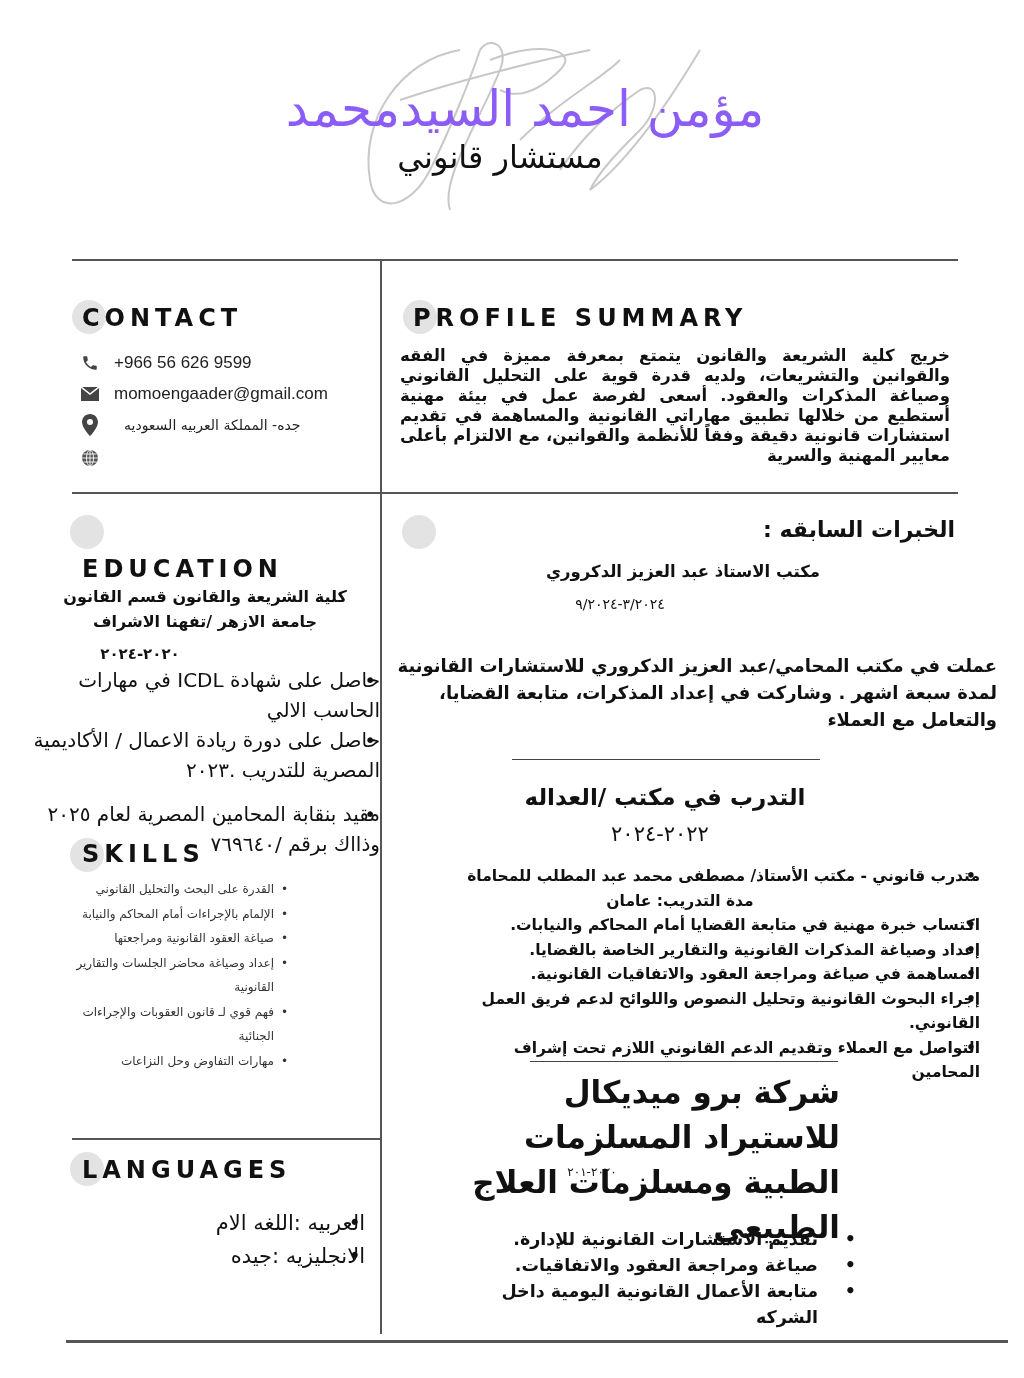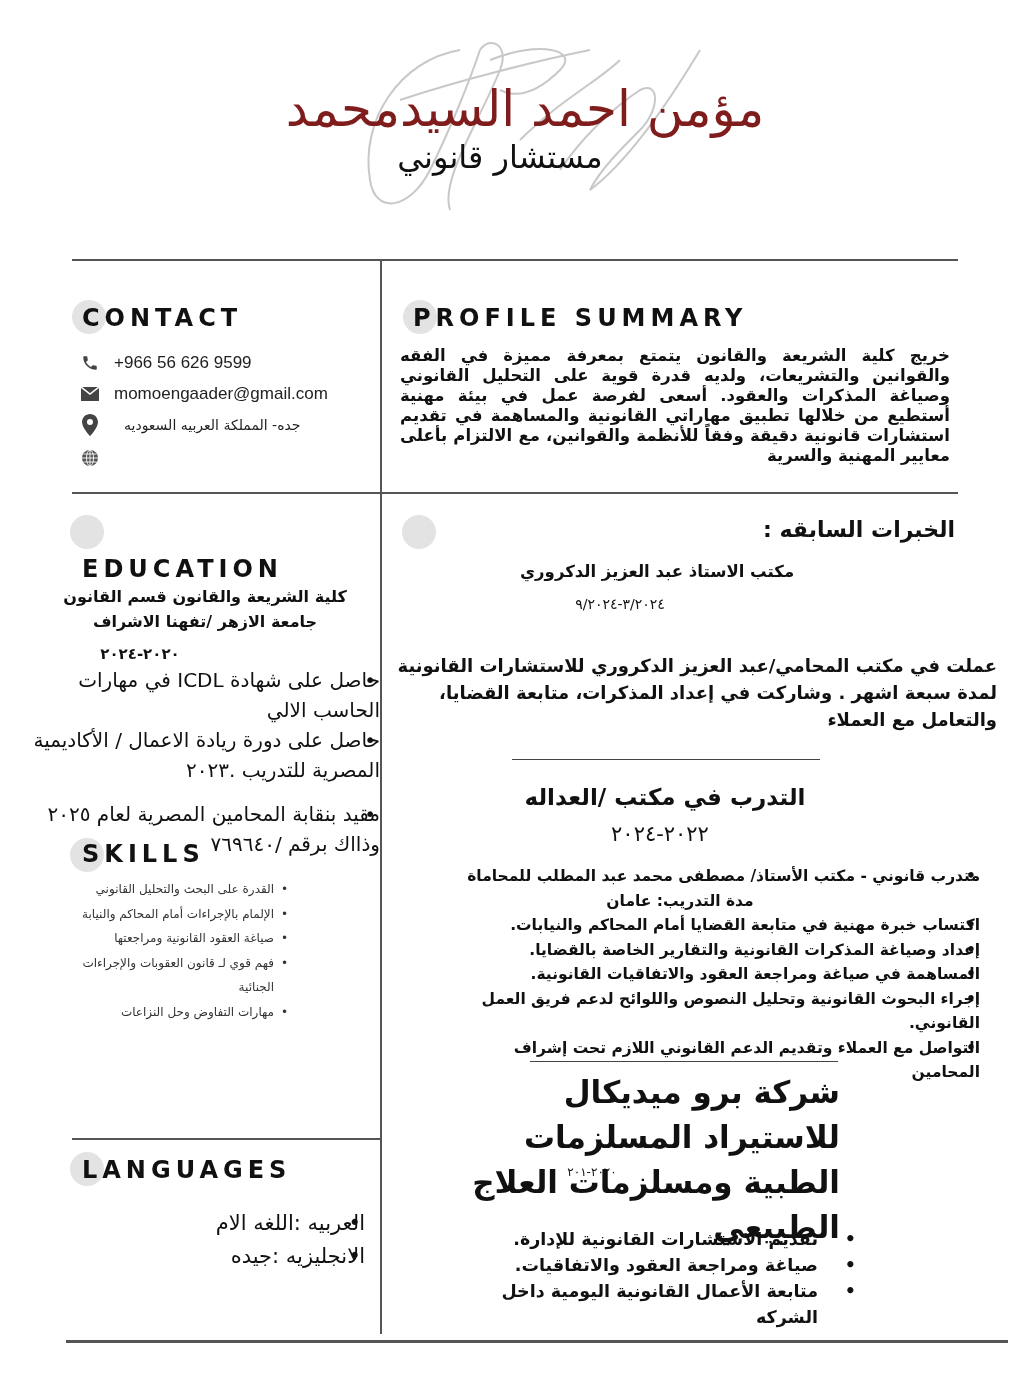--- a/index.html
+++ b/index.html
@@ -2,21 +2,21 @@
 <html><head>
 <meta charset="utf-8">
 <style>
   * { box-sizing: border-box; margin: 0; padding: 0; }
   html, body { width: 1024px; height: 1378px; background: #ffffff; overflow: hidden; }
   body { position: relative; font-family: "DejaVu Sans", sans-serif; color: #111; }
   .rtl { direction: rtl; }
 
   
   #signature { position: absolute; left: 340px; top: 40px; width: 400px; height: 180px; }
-  #name { position: absolute; left: 280px; top: 82px; width: 490px; text-align: center; font-size: 50px; font-weight: normal; color: #7f1d1d; direction: rtl; line-height: 1.1; }
+  #name { position: absolute; left: 280px; top: 82px; width: 490px; text-align: center; font-size: 50px; font-weight: normal; color: #8b5cf6; direction: rtl; line-height: 1.1; }
   #title { position: absolute; left: 380px; top: 138px; width: 240px; text-align: center; font-size: 32px; color: #111; direction: rtl; }
 
   
   .hline { position: absolute; height: 2px; background: #555; }
   .vline { position: absolute; width: 1.5px; background: #555; }
 
   
   .sec-head { position: absolute; font-family: "DejaVu Sans", sans-serif; font-weight: bold; font-size: 24px; letter-spacing: 5px; color: #111; }
   .sec-circle { position: absolute; width: 34px; height: 34px; border-radius: 50%; background: #e3e3e3; }
 
@@ -38,21 +38,21 @@
   #edu-list li:nth-child(3) { margin-top: 14px; }
 
   #skills-list { left: 70px; top: 877px; width: 220px; font-size: 12px; line-height: 24.5px; color: #333; }
   #skills-list li::before { right: 2px; }
   #skills-list li { padding-right: 16px; }
 
   #lang-list { left: 160px; top: 1207px; width: 205px; font-size: 21px; line-height: 33px; }
 
   
   #exp-head { position: absolute; left: 700px; top: 517px; width: 255px; text-align: right; direction: rtl; font-size: 22px; font-weight: bold; }
-  #exp1-org { position: absolute; left: 520px; top: 562px; width: 300px; text-align: left; direction: rtl; font-weight: bold; font-size: 16.5px; }
+  #exp1-org { position: absolute; left: 520px; top: 562px; width: 300px; text-align: right; direction: rtl; font-weight: bold; font-size: 16.5px; }
   #exp1-date { position: absolute; left: 540px; top: 596px; width: 160px; text-align: center; font-size: 14px; }
   #exp1-desc { position: absolute; left: 392px; top: 652px; width: 605px; direction: rtl; text-align: right; font-weight: bold; font-size: 18px; line-height: 27px; }
 
   #exp2-title { position: absolute; left: 500px; top: 784px; width: 330px; text-align: center; direction: rtl; font-weight: bold; font-size: 23px; }
   #exp2-date { position: absolute; left: 580px; top: 822px; width: 160px; text-align: center; font-size: 21px; }
   #exp2-list { left: 440px; top: 864px; width: 540px; font-weight: bold; font-size: 15.5px; line-height: 24.5px; }
   #exp2-list li.sub { list-style: none; text-align: center; padding-right: 60px; }
   #exp2-list li.sub::before { content: ""; }
 
   #exp3-title { position: absolute; left: 440px; top: 1064px; width: 400px; text-align: right; direction: rtl; font-weight: bold; font-size: 31px; line-height: 45px; margin-top: 6px; }
@@ -147,20 +147,21 @@
   <li>حاصل على دورة ريادة الاعمال / الأكاديمية المصرية للتدريب .٢٠٢٣</li>
   <li>مقيد بنقابة المحامين المصرية لعام ٢٠٢٥ وذااك برقم /٧٦٩٦٤٠</li>
 </ul>
 
 <div class="sec-circle" style="left:70px; top:838px;"></div>
 <div class="sec-head" style="left:82px; top:840px;">SKILLS</div>
 <ul id="skills-list" class="bullet-list">
   <li>القدرة على البحث والتحليل القانوني</li>
   <li>الإلمام بالإجراءات أمام المحاكم والنيابة</li>
   <li>صياغة العقود القانونية ومراجعتها</li>
+  <li>إعداد وصياغة محاضر الجلسات والتقارير القانونية</li>
   <li>فهم قوي لـ قانون العقوبات والإجراءات الجنائية</li>
   <li>مهارات التفاوض وحل النزاعات</li>
 </ul>
 
 <div class="sec-circle" style="left:70px; top:1152px;"></div>
 <div class="sec-head" style="left:82px; top:1156px;">LANGUAGES</div>
 <ul id="lang-list" class="bullet-list">
   <li>العربيه :اللغه الام</li>
   <li>الانجليزيه :جيده</li>
 </ul>

